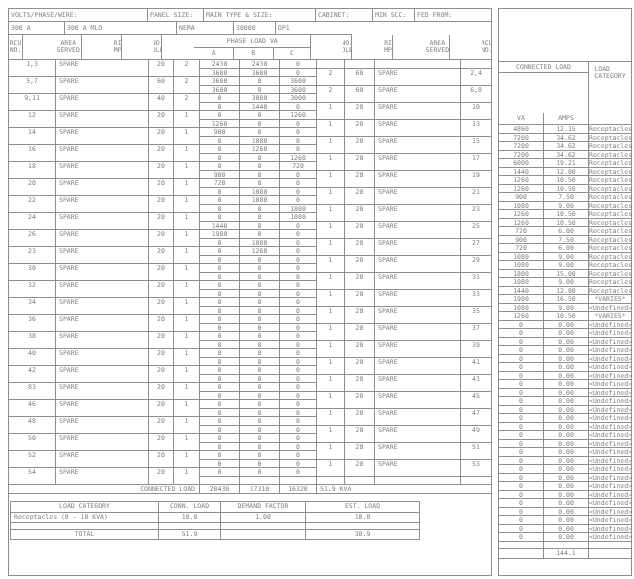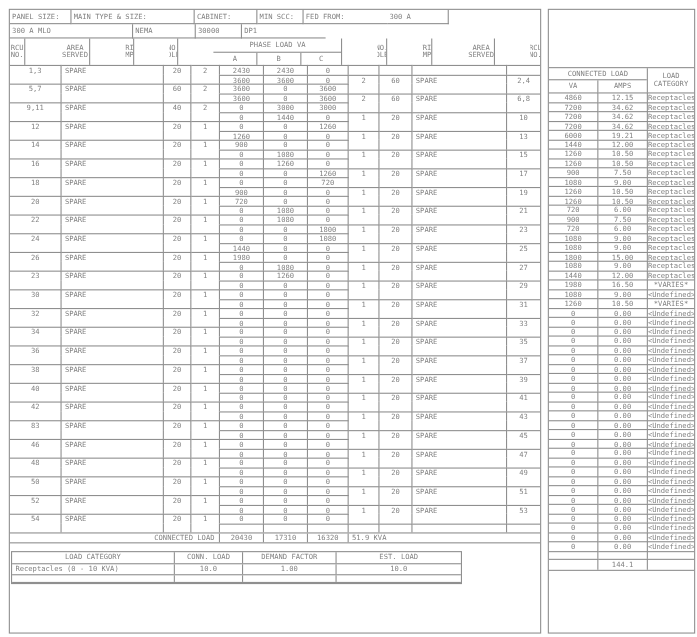--- a/index.html
+++ b/index.html
@@ -55,43 +55,44 @@
   .summary .hrow .cell{ height:10px; line-height:9px; }
   .summary .drow .cell{ height:9px; line-height:8px; }
   .summary .drow .s-cat{ text-align:left; padding-left:3px; }
   .summary .sprow .cell{ height:6px; }
   .summary .trow .cell{ height:9px; line-height:8px; }
 
   .side-table{ margin-top:52px; border-top:1px solid #8f8f8f; border-bottom:1px solid #8f8f8f; }
   .sh{ display:flex; }
   .sh-left{ width:90px; border-right:1px solid #8f8f8f; }
   .sh-top{ height:11px; border-bottom:1px solid #8f8f8f; font-size:6.5px; line-height:10px; text-align:center; white-space:nowrap; overflow:hidden;}
-  .sh-sub{ display:flex; height:11px; }
+  .sh-sub{ display:flex; height:11px;margin-top:40px; }
   .sh-sub .cell{ font-size:6.5px; line-height:10px; text-align:center; }
   .sh-sub .cell:first-child{ border-right:1px solid #8f8f8f; }
   .sh-va{ width:45px } .sh-amps{ width:44px }
   .sh-cat{ width:42px; height:22px; display:flex; align-items:center; justify-content:center;
-           font-size:6.5px; line-height:7px; text-align:center; white-space:pre-line; }
+           font-size:6.5px; line-height:7px; text-align:left; white-space:pre-line; }
   .srow{ display:flex; height:8.5px; }
   .srow .cell{ font-size:6.5px; line-height:8px; text-align:center; white-space:nowrap; overflow:hidden;
                border-right:1px solid #8f8f8f; }
   .srow .cell.last{ border-right:none; }
   .sc-va{width:45px}.sc-amps{width:45px}.sc-cat{width:42px}
   .srow.blank{ height:7px; }
   .srow.stotal{ height:10px; line-height:9px; }
 </style>
 </head>
 <body>
 
 <div class="canvas">
 
   <div class="panel main">
 
 
     <div class="info">
+      <div class="cell" style="width:139px">VOLTS/PHASE/WIRE:</div>
       <div class="cell" style="width:56px">PANEL SIZE:</div>
       <div class="cell" style="width:112px">MAIN TYPE &amp; SIZE:</div>
       <div class="cell" style="width:57px">CABINET:</div>
       <div class="cell" style="width:42px">MIN SCC:</div>
       <div class="cell last" style="width:76px">FED FROM:</div>
 
       <div class="cell" style="width:56px">300 A</div>
       <div class="cell" style="width:112px">300 A MLO</div>
       <div class="cell" style="width:57px">NEMA</div>
       <div class="cell" style="width:42px">30000</div>
@@ -796,20 +797,26 @@
         <div class="cell s-conn">10.0</div>
         <div class="cell s-dem">1.00</div>
         <div class="cell s-est last">10.0</div>
       </div>
       <div class="row sprow">
         <div class="cell s-cat"></div>
         <div class="cell s-conn"></div>
         <div class="cell s-dem"></div>
         <div class="cell s-est last"></div>
       </div>
+      <div class="row trow lastr">
+        <div class="cell s-cat">TOTAL</div>
+        <div class="cell s-conn">51.9</div>
+        <div class="cell s-dem"></div>
+        <div class="cell s-est last">30.9</div>
+      </div>
     </div>
   </div>
 
   <div class="panel side">
     <div class="side-table">
       <div class="sh">
         <div class="sh-left">
           <div class="sh-top">CONNECTED LOAD</div>
           <div class="sh-sub">
             <div class="cell sh-va">VA</div>

